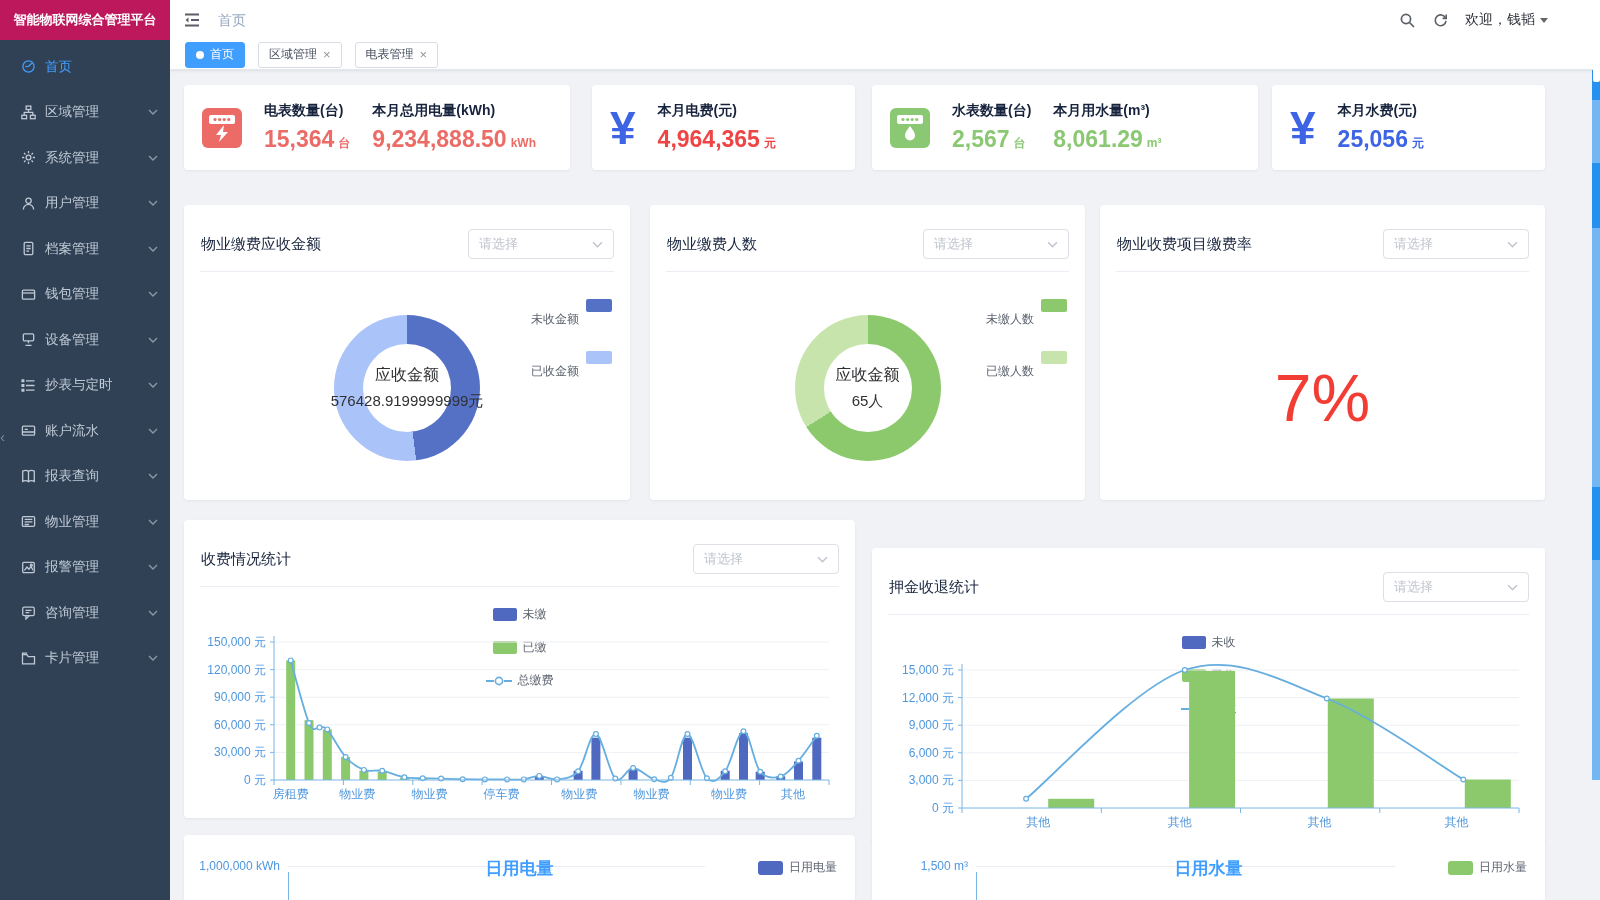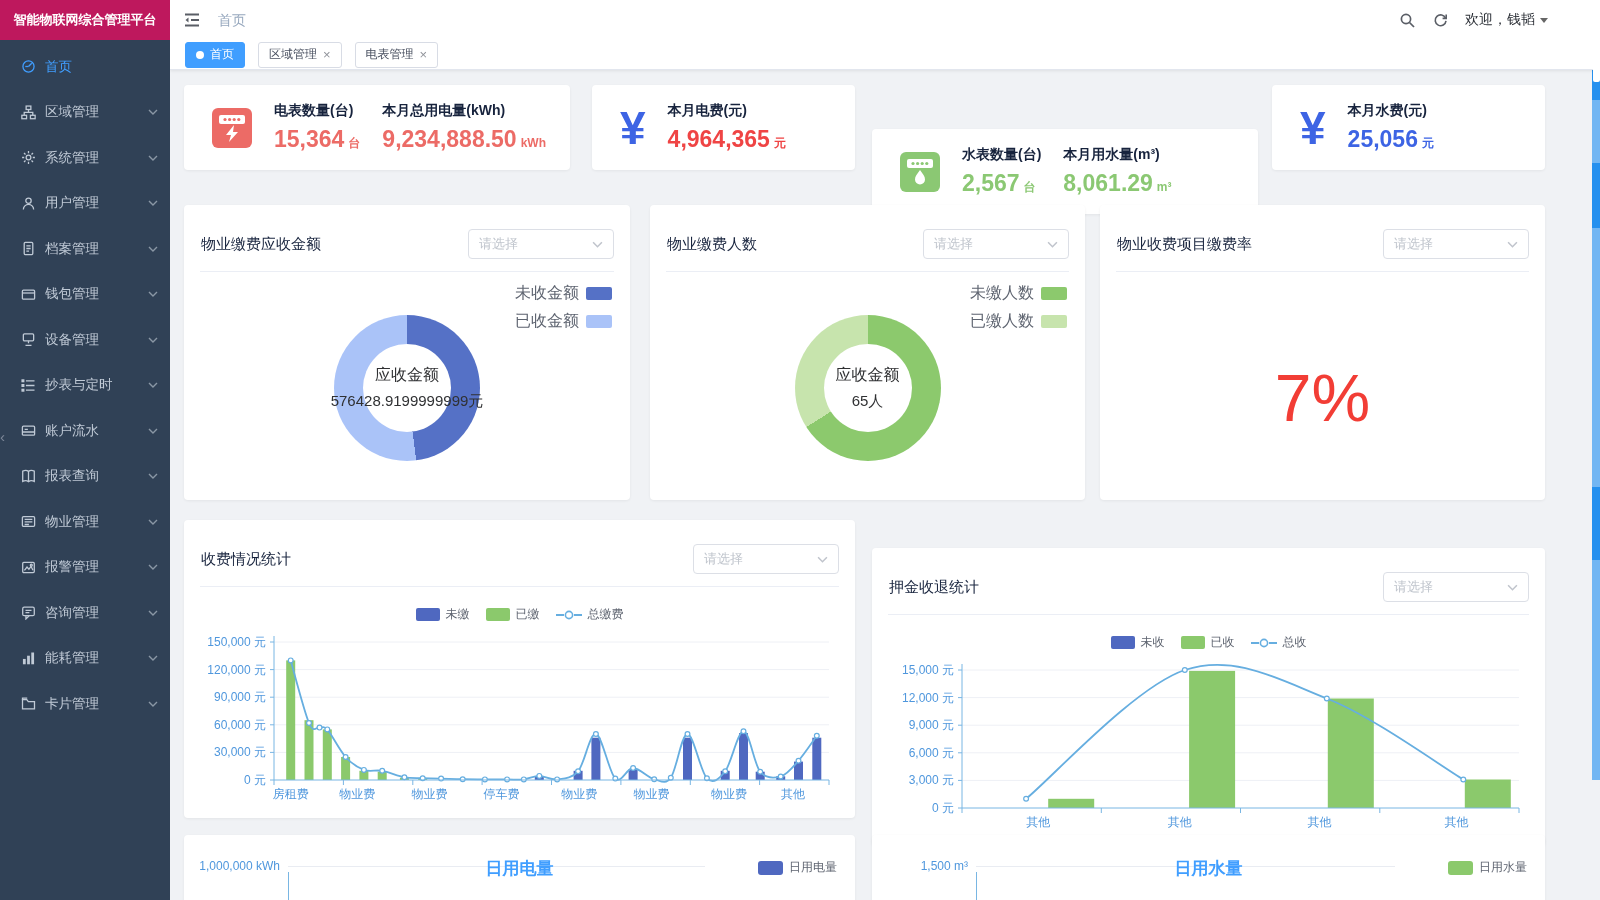--- a/index.html
+++ b/index.html
@@ -37,52 +37,52 @@
     border:1px solid #d8dce5; background:#fff; color:#495060; border-radius:3px; cursor:pointer; gap:6px; }
   .tag.active { background:#409eff; border-color:#409eff; color:#fff; }
   .tag .dot { width:8px; height:8px; border-radius:50%; background:#fff; }
   .tag .x { font-size:13px; color:#90939a; line-height:1; }
 
   
   .content { position:absolute; left:170px; top:70px; width:1430px; height:830px; overflow:hidden; }
   .card, .panel { position:absolute; background:#fff; border-radius:4px; box-shadow:0 1px 3px rgba(0,0,0,.06); }
 
   
-  .stat-card { top:15px; height:85px; display:flex; align-items:center; padding:0 0 0 28px; gap:22px; }
+  .stat-card { top:15px; height:85px; display:flex; align-items:center; padding:0 0 0 18px; gap:22px; }
   .stat-icon { width:40px; height:40px; border-radius:6px; position:relative; flex:none; }
   .stat-yuan { font-size:46px; font-weight:bold; color:#3d64e4; line-height:1; flex:none; }
   .metric { display:flex; flex-direction:column; gap:6px; }
   .metric .m-label { font-size:14px; font-weight:bold; color:#17233d; white-space:nowrap; }
   .metric .m-value { font-size:23px; font-weight:bold; white-space:nowrap; }
   .metric .m-unit { font-size:12px; margin-left:4px; font-weight:bold; }
 
   
   .p-title { position:absolute; left:17px; top:30px; font-size:15px; color:#17233d; }
   .select { position:absolute; right:16px; top:24px; width:146px; height:30px; border:1px solid #dcdfe6;
     border-radius:4px; background:#fff; display:flex; align-items:center; padding:0 10px; cursor:pointer; }
   .select .ph { flex:1; font-size:13px; color:#bfc4cc; }
   .select svg { width:11px; height:7px; color:#c0c4cc; }
   .divider { position:absolute; left:16px; right:16px; top:66px; height:1px; background:#ebeef5; }
 
   
   .d-legend { position:absolute; right:18px; top:78px; display:flex; flex-direction:column; gap:7px; align-items:flex-end; }
   .d-legend .row { display:flex; align-items:center; gap:7px; cursor:pointer; }
-  .d-legend .t { font-size:16px; color:#5e6470; }
+  .d-legend .t { font-size:12px; color:#5e6470;margin-top:28px; }
   .d-legend .sw { width:26px; height:13px; border-radius:2px; }
   .donut { position:absolute; border-radius:50%; }
   .donut .hole { position:absolute; left:50%; top:50%; transform:translate(-50%,-50%);
     width:88px; height:88px; background:#fff; border-radius:50%; }
   .donut .ctr { position:absolute; left:50%; top:50%; transform:translate(-50%,-50%);
     text-align:center; white-space:nowrap; z-index:2; }
   .donut .ctr .l1 { font-size:16px; color:#303133; margin-bottom:6px; }
   .donut .ctr .l2 { font-size:15px; color:#303133; }
   .big-rate { position:absolute; left:0; right:0; top:155px; text-align:center; font-size:66px; color:#f23d35; }
 
   
-  .c-legend { position:absolute; left:0; right:0; top:86px; display:flex; justify-content:center; align-items:center; gap:16px; }
+  .c-legend { position:absolute; left:0; right:0; top:86px; display:flex; justify-content:center; align-items:center; gap:16px;flex-direction:column; }
   .c-legend .item { display:flex; align-items:center; gap:6px; cursor:pointer; }
   .c-legend .sw { width:24px; height:13px; border-radius:2px; }
   .c-legend .t { font-size:12px; color:#5e6470; }
   .chart-svg { position:absolute; left:16px; top:108px; }
 
   
   .b-card { top:765px; height:300px; }
   .b-tick { position:absolute; left:0; width:96px; top:24px; text-align:right; font-size:12px; color:#4f97dd; }
   .b-grid { position:absolute; left:104px; right:150px; top:31px; height:1px; background:#e9ecf2; }
   .b-title { position:absolute; left:0; right:0; top:22px; text-align:center; font-size:17px; font-weight:bold; color:#409eff; }
@@ -275,35 +275,20 @@
         </li>
         <li>
           <span class="mi">
             <svg viewBox="0 0 14 14" fill="none" stroke="currentColor" stroke-width="1.2">
               <rect x="1.6" y="2" width="10.8" height="8" rx="1.4"></rect>
               <path d="M4.6 10v3l3-3"></path>
               <path d="M4.2 5h5.6M4.2 7.2h3.6"></path>
             </svg>
           </span>
           <span class="lbl">咨询管理</span>
-          <span class="chev">
-            <svg viewBox="0 0 10 6" fill="none" stroke="currentColor" stroke-width="1.4" style="width: 10px; height: 6px;">
-              <path d="M1 1l4 4 4-4"></path>
-            </svg>
-          </span>
-        </li>
-        <li>
-          <span class="mi">
-            <svg viewBox="0 0 14 14" fill="none" stroke="currentColor" stroke-width="1.2">
-              <rect x="1.8" y="7.4" width="2.6" height="5" fill="currentColor" stroke="none"></rect>
-              <rect x="5.7" y="4.4" width="2.6" height="8" fill="currentColor" stroke="none"></rect>
-              <rect x="9.6" y="1.4" width="2.6" height="11" fill="currentColor" stroke="none"></rect>
-            </svg>
-          </span>
-          <span class="lbl">能耗管理</span>
           <span class="chev">
             <svg viewBox="0 0 10 6" fill="none" stroke="currentColor" stroke-width="1.4" style="width: 10px; height: 6px;">
               <path d="M1 1l4 4 4-4"></path>
             </svg>
           </span>
         </li>
         <li>
           <span class="mi">
             <svg viewBox="0 0 14 14" fill="none" stroke="currentColor" stroke-width="1.2">
               <path d="M1.4 3.4h4l1.4 1.8h5.8V12H1.4z"></path>
@@ -382,21 +367,21 @@
           <div class="m-value" style="color: rgb(236, 107, 102);"><span>9,234,888.50</span><span class="m-unit">kWh</span></div>
         </div>
       </div>
       <div class="card stat-card" style="left: 422px; width: 263px;">
         <div class="stat-yuan" style="color: rgb(61, 100, 228);">¥</div>
         <div class="metric">
           <div class="m-label">本月电费(元)</div>
           <div class="m-value" style="color: #ef4444;"><span>4,964,365</span><span class="m-unit">元</span></div>
         </div>
       </div>
-      <div class="card stat-card" style="left: 702px; width: 386px; margin-top: 44px;">
+      <div class="card stat-card" style="left: 702px; width: 386px;">
         <div class="stat-icon" style="background: rgb(139, 200, 115);"><svg viewBox="0 0 40 40">
             <rect x="7" y="7" width="26" height="9" rx="2" fill="#fff"></rect>
             <circle cx="13" cy="11.5" r="1.6" fill="#8bc873"></circle>
             <circle cx="17.6" cy="11.5" r="1.6" fill="#8bc873"></circle>
             <circle cx="22.2" cy="11.5" r="1.6" fill="#8bc873"></circle>
             <circle cx="26.8" cy="11.5" r="1.6" fill="#8bc873"></circle>
             <path d="M20 18c-3.2 4.4-5 6.6-5 9.4a5 5 0 0 0 10 0c0-2.8-1.8-5-5-9.4z" fill="#fff"></path>
           </svg></div>
         <div class="metric">
           <div class="m-label">水表数量(台)</div>

